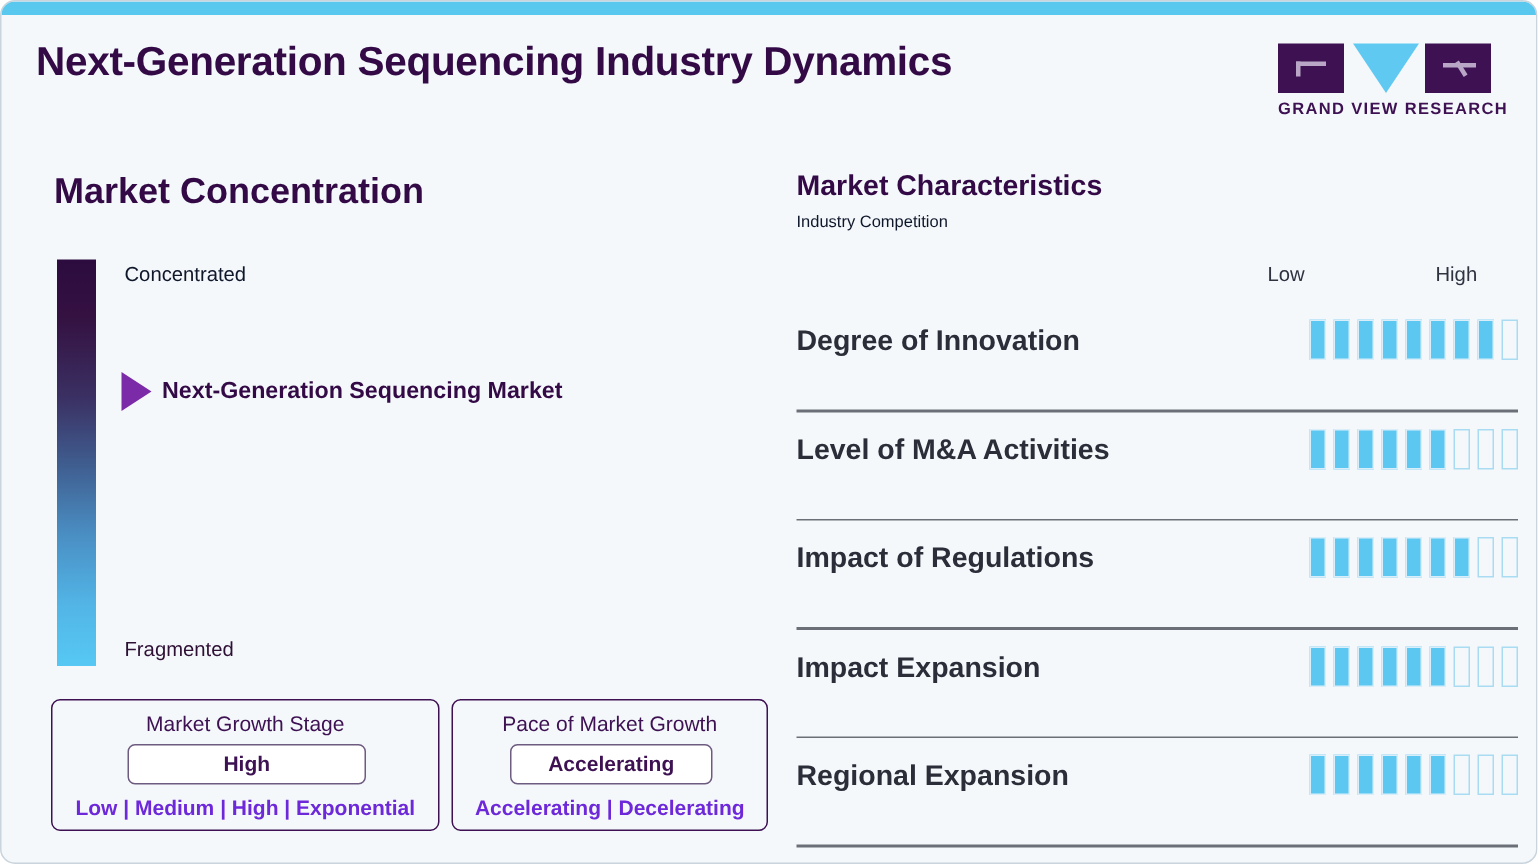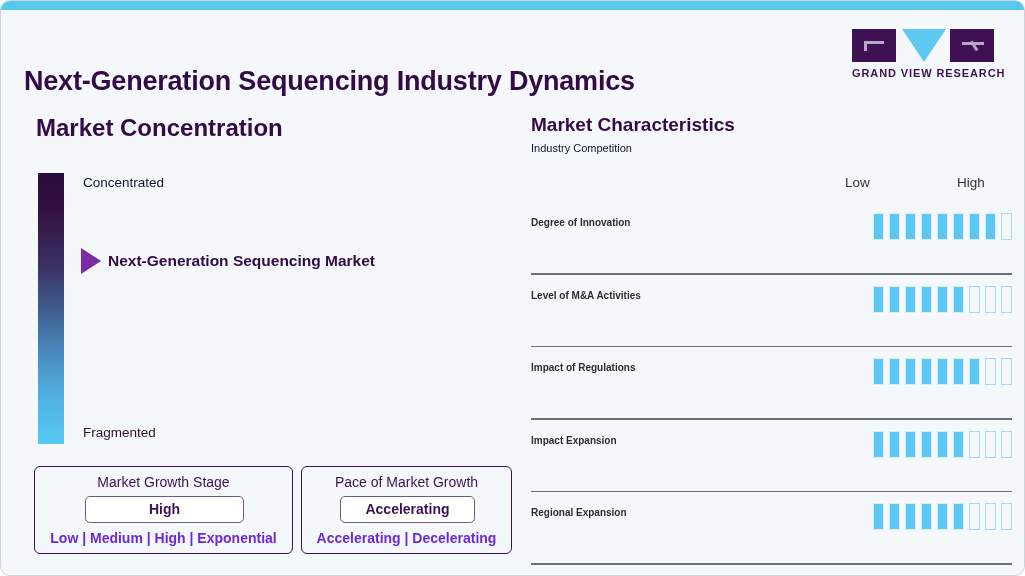--- a/index.html
+++ b/index.html
@@ -42,21 +42,20 @@
   }
   #main-title {
     position: absolute;
     left: 23px;
     top: 16px;
     font-size: 27px;
     font-weight: bold;
     color: #330a46;
     letter-spacing: -0.2px;
     white-space: nowrap;
-    margin-top: 40px;
   }
 
   
   #logo {
     position: absolute;
     left: 851px;
     top: 19px;
     width: 145px;
     height: 56px;
   }
@@ -268,21 +267,21 @@
     width: 481px;
   }
   .char-row {
     position: relative;
     height: 72.5px;
   }
   .char-label {
     position: absolute;
     left: 0;
     top: 15px;
-    font-size: 10px;
+    font-size: 19px;
     font-weight: bold;
     color: #2b2e38;
     white-space: nowrap;
   }
   .char-bars {
     position: absolute;
     right: 0;
     top: 11px;
     display: flex;
     gap: 5px;

